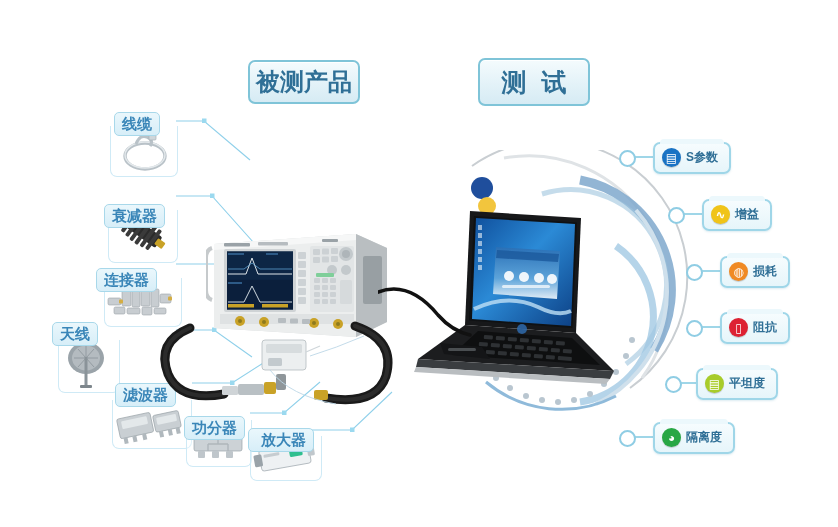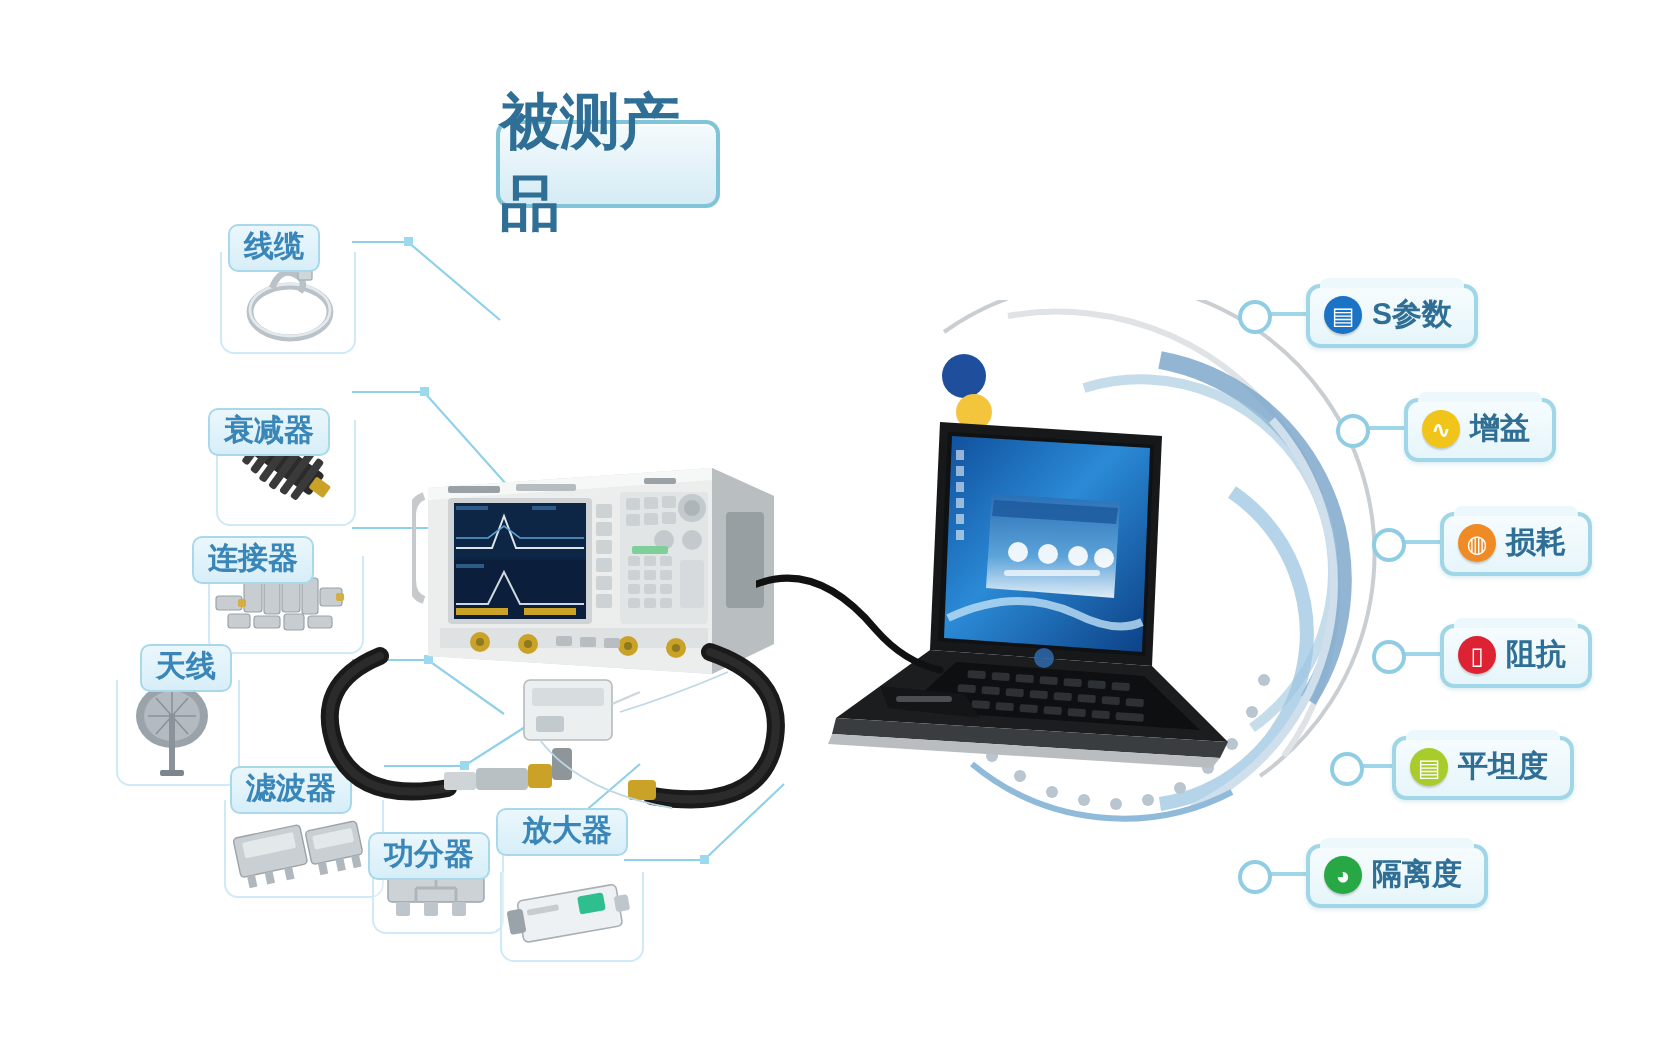--- a/index.html
+++ b/index.html
@@ -18,21 +18,21 @@
     border-radius:7px;
     background:linear-gradient(180deg,#f4fbfd 0%,#e3f2f8 55%,#d6ebf4 100%);
     color:#2f6f96;
     display:flex;align-items:center;justify-content:center;
     box-shadow:0 1px 0 rgba(255,255,255,.9) inset;
   }
   .hdr::after{
     content:"";position:absolute;left:6px;right:6px;top:-5px;height:5px;
     background:#e9f6fa;border-radius:4px 4px 0 0;z-index:-1;
   }
-  #hdr-dut{left:248px;top:60px;width:108px;height:40px;font-size:30px;font-weight:bold;}
+  #hdr-dut{left:248px;top:60px;width:108px;height:40px;font-size:24px;font-weight:bold;}
   #hdr-test{left:478px;top:58px;width:108px;height:44px;font-size:25px;font-weight:bold;letter-spacing:4px;text-indent:4px;}
 
   
   .cmp{position:absolute;}
   .cmp-label{
     position:absolute;z-index:6;
     border:1px solid #a8d8ea;
     border-radius:5px;
     background:linear-gradient(180deg,#eaf7fc 0%,#d7eef8 100%);
     color:#3a86b8;
@@ -72,21 +72,21 @@
   .badge::after{
     content:"";position:absolute;left:5px;right:5px;top:-5px;height:5px;
     background:#ecf8fc;border-radius:4px 4px 0 0;z-index:-1;
   }
   .badge .bi{
     width:19px;height:19px;border-radius:50%;
     display:flex;align-items:center;justify-content:center;
     color:#fff;font-size:12px;font-weight:bold;flex:0 0 auto;
     box-shadow:0 1px 1px rgba(0,0,0,.18);
   }
-  .badge .btxt{font-size:15px;font-weight:bold;color:#2f6f96;white-space:nowrap;}
+  .badge .btxt{font-size:12px;font-weight:bold;color:#2f6f96;white-space:nowrap;}
   .bdot{
     position:absolute;z-index:9;width:13px;height:13px;border-radius:50%;
     border:2px solid #8fcde4;background:#fff;
   }
   .bline{position:absolute;z-index:8;height:2px;background:#9fd6e8;}
 
   
   .arcs{position:absolute;left:430px;top:150px;width:260px;height:270px;z-index:3;}
 </style>
 </head>
@@ -110,20 +110,23 @@
       <rect x="224" y="261.5" width="4.5" height="4.5"></rect>
       <rect x="212" y="327.5" width="4.5" height="4.5"></rect>
       <rect x="230" y="380.5" width="4.5" height="4.5"></rect>
       <rect x="282" y="410.5" width="4.5" height="4.5"></rect>
       <rect x="350" y="427.5" width="4.5" height="4.5"></rect>
     </g>
   </svg>
 
   <div class="hdr" id="hdr-dut">
     <span>被测产品</span>
+  </div>
+  <div class="hdr" id="hdr-test">
+    <span>测 试</span>
   </div>
 
   <div class="cmp">
     <div class="cmp-frame" style="left:110px;top:126px;width:66px;height:50px;"></div>
     <div class="cmp-label" style="left:114px;top:112px;">线缆</div>
     <svg class="cmp-art" style="left:116px;top:130px;" width="58" height="44">
       <ellipse cx="29" cy="26" rx="20" ry="13" fill="none" stroke="#b9c2c8" stroke-width="3.4"></ellipse>
       <ellipse cx="29" cy="25" rx="20" ry="13" fill="none" stroke="#e4e9ec" stroke-width="1.4"></ellipse>
       <path d="M20 14 Q24 4 31 7 Q38 10 34 16" fill="none" stroke="#b9c2c8" stroke-width="3.2"></path>
       <rect x="33" y="5" width="7" height="5" rx="1" fill="#cfd6da" stroke="#a8b2b8" stroke-width=".7"></rect>
@@ -167,21 +170,21 @@
       </g>
       <g fill="#d4ad43">
         <rect x="17" y="21.5" width="4" height="4" rx="1"></rect>
         <rect x="66" y="18.5" width="4" height="4" rx="1"></rect>
       </g>
     </svg>
   </div>
 
   <div class="cmp">
     <div class="cmp-frame" style="left:58px;top:340px;width:60px;height:52px;"></div>
-    <div class="cmp-label" style="left:70px;top:322px;">天线</div>
+    <div class="cmp-label" style="left:52px;top:322px;">天线</div>
     <svg class="cmp-art" style="left:58px;top:338px;" width="60" height="54">
       <ellipse cx="28" cy="20" rx="18" ry="16" fill="#9aa3a9"></ellipse>
       <ellipse cx="28" cy="20" rx="14" ry="12.5" fill="#b4bbc0"></ellipse>
       <path d="M28 8 L28 32 M16 20 L40 20 M20 11 L36 29 M36 11 L20 29" stroke="#8a9399" stroke-width=".8"></path>
       <rect x="26.5" y="19" width="3" height="30" fill="#8a9399"></rect>
       <rect x="22" y="47" width="12" height="3" rx="1" fill="#7d868c"></rect>
     </svg>
   </div>
 
   <div class="cmp">
@@ -217,21 +220,21 @@
         <rect x="12" y="31" width="7" height="7" rx="1"></rect>
         <rect x="26" y="31" width="7" height="7" rx="1"></rect>
         <rect x="40" y="31" width="7" height="7" rx="1"></rect>
         <rect x="29" y="7" width="7" height="7" rx="1"></rect>
       </g>
     </svg>
   </div>
 
   <div class="cmp">
     <div class="cmp-frame" style="left:250px;top:436px;width:70px;height:44px;"></div>
-    <div class="cmp-label" style="left:248px;top:404px;padding-left:12px;">放大器</div>
+    <div class="cmp-label" style="left:248px;top:428px;padding-left:12px;">放大器</div>
     <svg class="cmp-art" style="left:250px;top:434px;" width="72" height="46">
       <g transform="rotate(-10 36 23)">
         <rect x="10" y="12" width="50" height="21" rx="2.5" fill="#eef1f3" stroke="#a9b1b6" stroke-width=".8"></rect>
         <rect x="40" y="15" width="13" height="9" rx="1.5" fill="#2fbf8f"></rect>
         <rect x="14" y="17" width="16" height="3" rx="1" fill="#c6ccd0"></rect>
         <rect x="4" y="16" width="8" height="12" rx="1.5" fill="#9aa3a9"></rect>
         <rect x="58" y="18" width="7" height="8" rx="1.5" fill="#c0c7cc"></rect>
       </g>
     </svg>
   </div>

